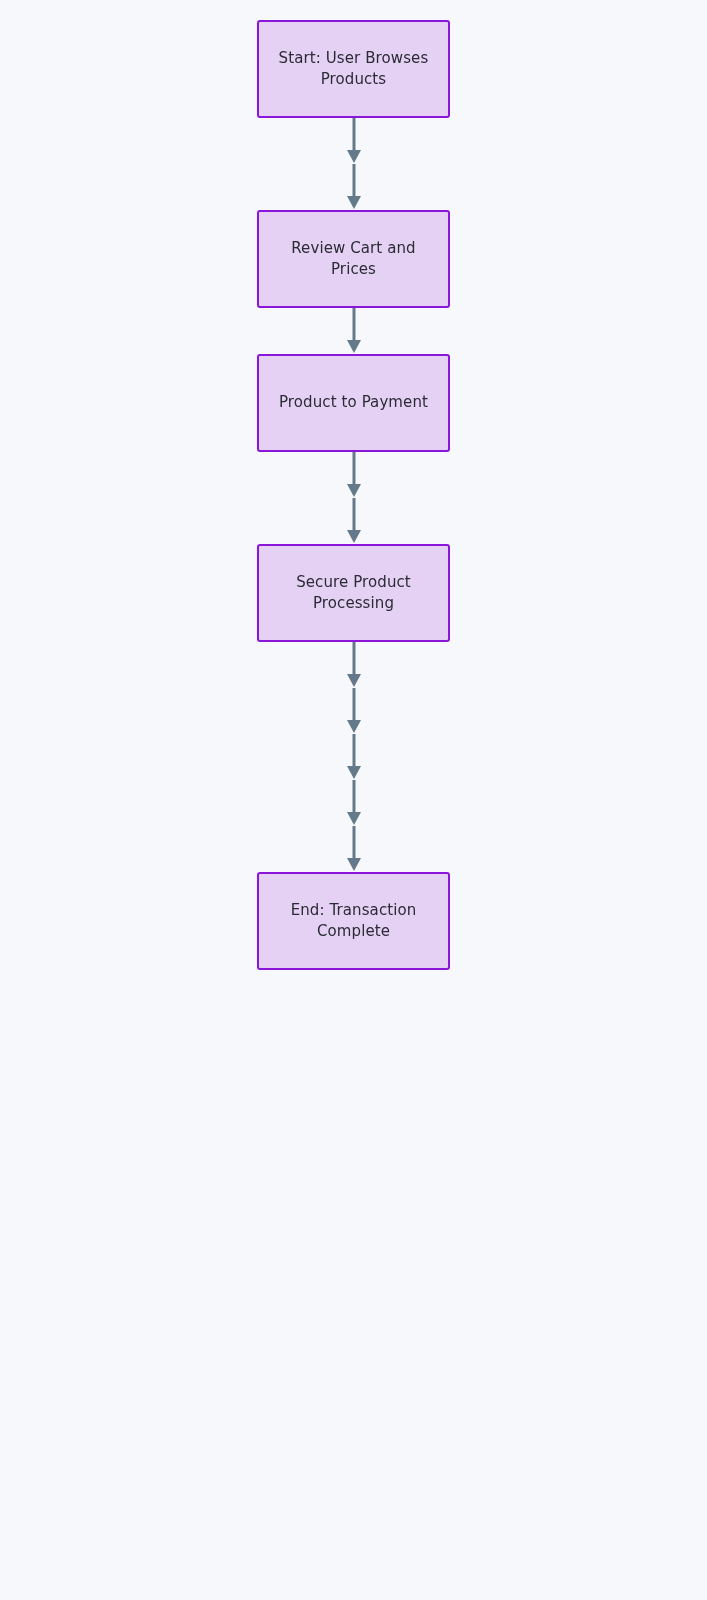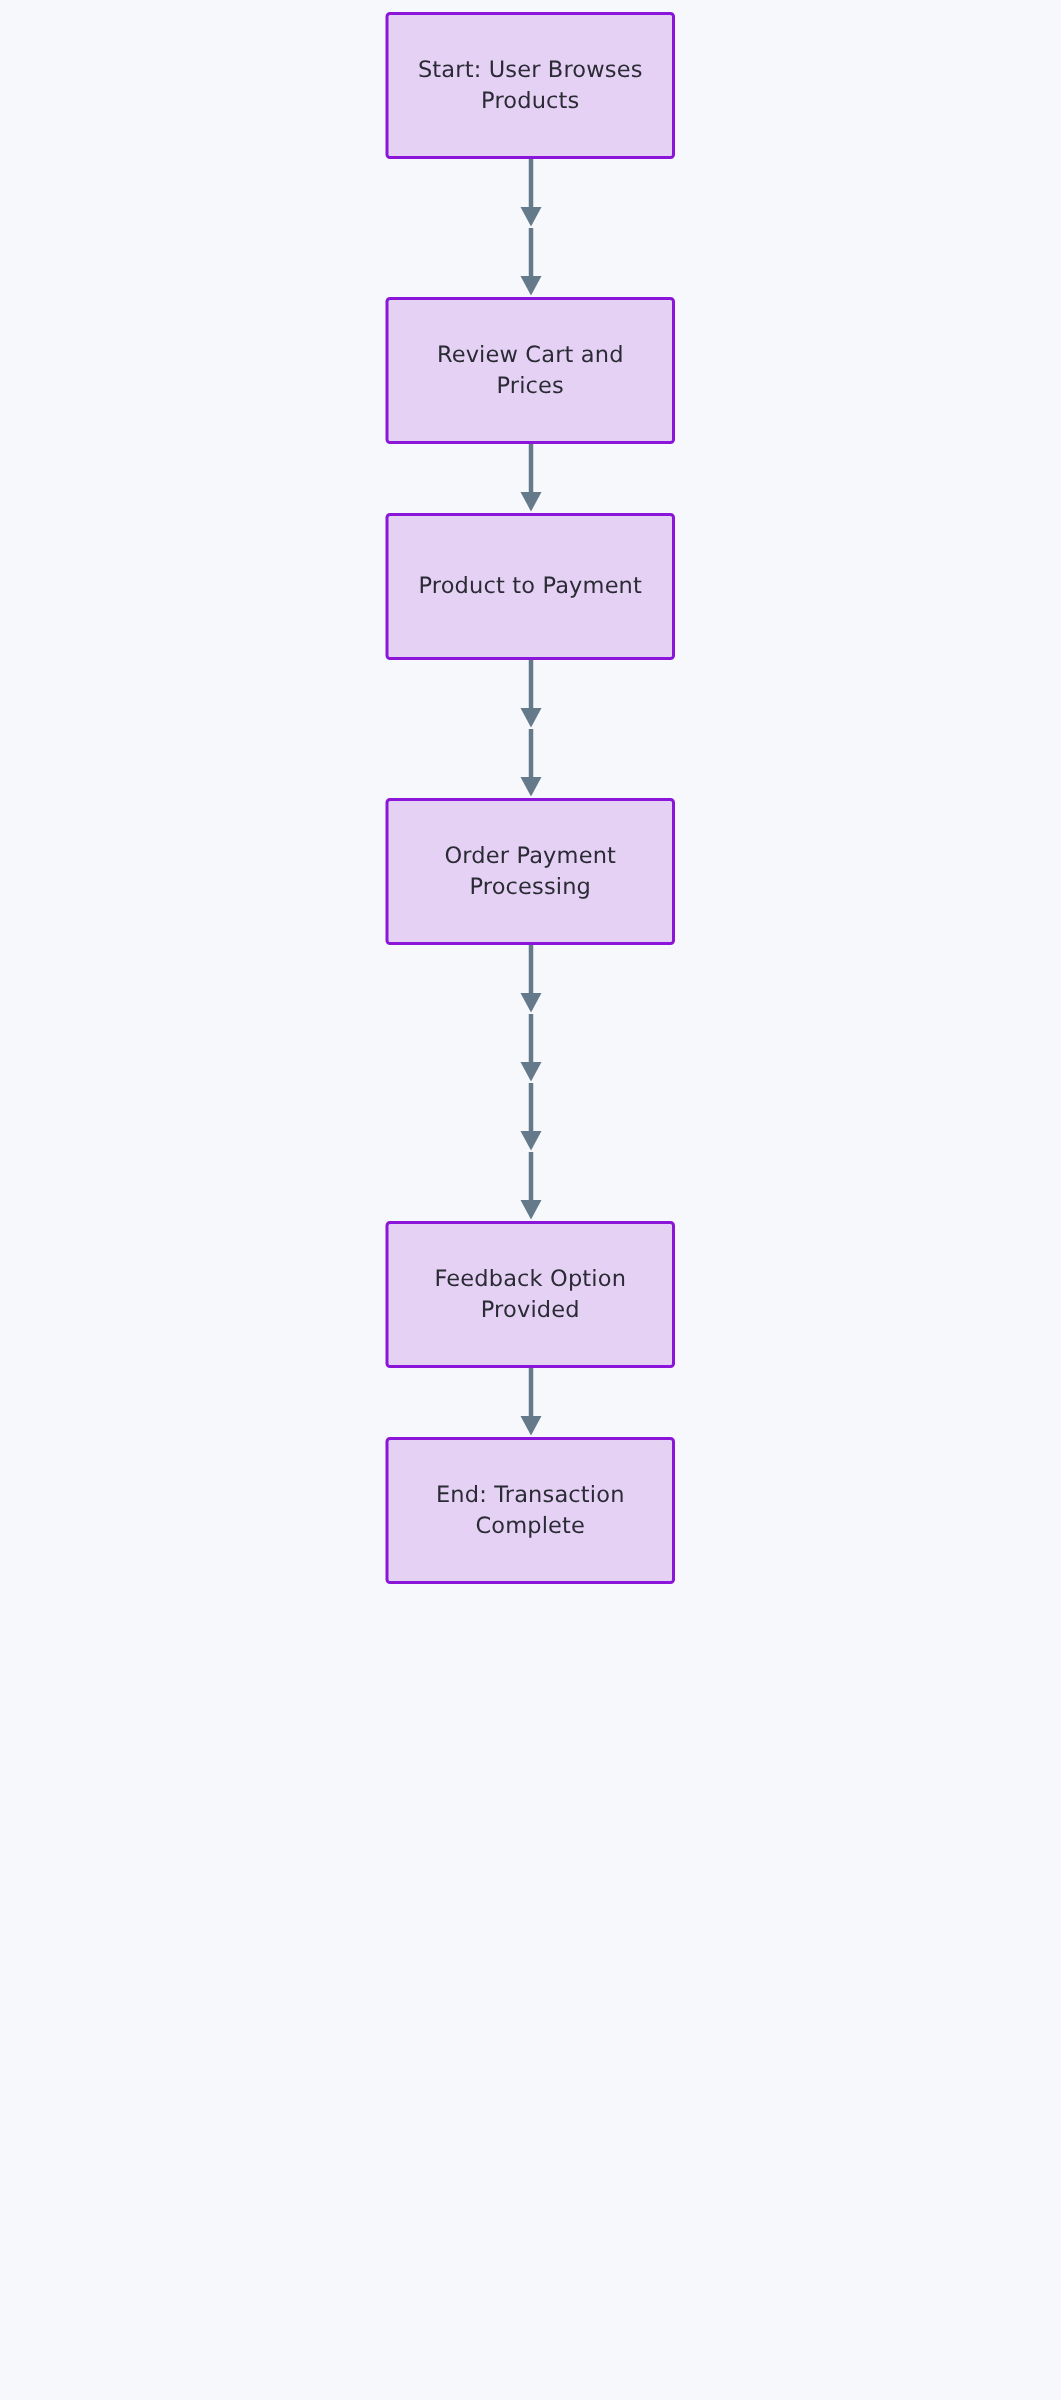--- a/index.html
+++ b/index.html
@@ -14,21 +14,21 @@
     font-family: "DejaVu Sans", "Liberation Sans", sans-serif;
     overflow: hidden;
   }
 
   #flowchart {
     width: 707px;
     height: 1600px;
     display: flex;
     flex-direction: column;
     align-items: center;
-    padding-top: 8px;
+    padding-top: 20px;
     box-sizing: border-box;
   }
 
   .node {
     width: 193px;
     height: 98px;
     box-sizing: border-box;
     background: #e4d1f4;
     border: 2px solid #8b16d9;
     border-radius: 3px;
@@ -84,43 +84,39 @@
     </div>
     <svg class="edge" viewBox="0 0 20 46" width="20" height="46">
       <line x1="10" y1="0" x2="10" y2="33" stroke="#64798a" stroke-width="3"></line>
       <polygon points="3,32 17,32 10,45" fill="#64798a"></polygon>
     </svg>
     <svg class="edge" viewBox="0 0 20 46" width="20" height="46">
       <line x1="10" y1="0" x2="10" y2="33" stroke="#64798a" stroke-width="3"></line>
       <polygon points="3,32 17,32 10,45" fill="#64798a"></polygon>
     </svg>
     <div class="node">
-      <span class="node-label">Order Payment
+      <span class="node-label">Secure Product
 Processing</span>
     </div>
     <svg class="edge" viewBox="0 0 20 46" width="20" height="46">
       <line x1="10" y1="0" x2="10" y2="33" stroke="#64798a" stroke-width="3"></line>
       <polygon points="3,32 17,32 10,45" fill="#64798a"></polygon>
     </svg>
     <svg class="edge" viewBox="0 0 20 46" width="20" height="46">
       <line x1="10" y1="0" x2="10" y2="33" stroke="#64798a" stroke-width="3"></line>
       <polygon points="3,32 17,32 10,45" fill="#64798a"></polygon>
     </svg>
     <svg class="edge" viewBox="0 0 20 46" width="20" height="46">
       <line x1="10" y1="0" x2="10" y2="33" stroke="#64798a" stroke-width="3"></line>
       <polygon points="3,32 17,32 10,45" fill="#64798a"></polygon>
     </svg>
     <svg class="edge" viewBox="0 0 20 46" width="20" height="46">
       <line x1="10" y1="0" x2="10" y2="33" stroke="#64798a" stroke-width="3"></line>
       <polygon points="3,32 17,32 10,45" fill="#64798a"></polygon>
     </svg>
-    <div class="node">
-      <span class="node-label">Feedback Option
-Provided</span>
-    </div>
     <svg class="edge" viewBox="0 0 20 46" width="20" height="46">
       <line x1="10" y1="0" x2="10" y2="33" stroke="#64798a" stroke-width="3"></line>
       <polygon points="3,32 17,32 10,45" fill="#64798a"></polygon>
     </svg>
     <div class="node">
       <span class="node-label">End: Transaction
 Complete</span>
     </div>
   </div>
 

